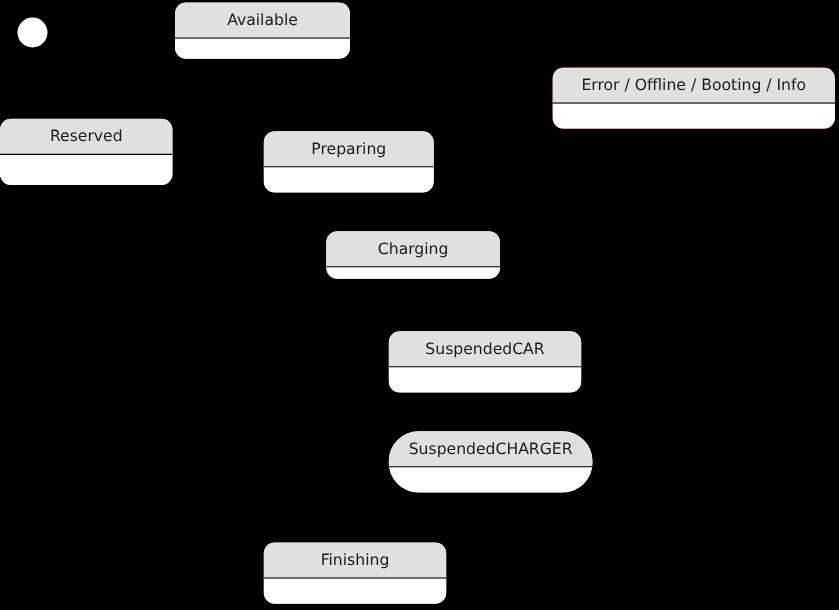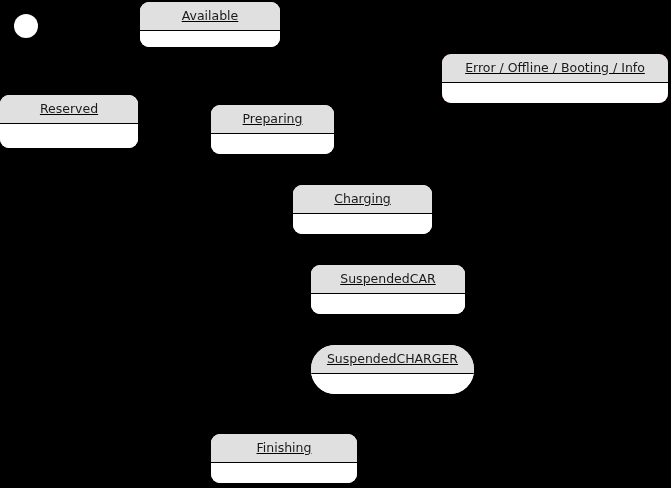--- a/index.html
+++ b/index.html
@@ -26,21 +26,20 @@
   }
   
   .state-node {
     position: absolute;
     box-sizing: border-box;
     border-radius: 9px;
     background: #ffffff;
     overflow: hidden;
     display: flex;
     flex-direction: column;
-    text-decoration: underline;
   }
   .state-title {
     flex: 0 0 auto;
     background: #e0e0e0;
     color: #1a1a1a;
     text-align: center;
     font-size: 12.5px;
     line-height: 1;
     padding-top: 8px;
     padding-bottom: 7px;
@@ -66,25 +65,25 @@
         <div class="state-body" style="background: rgb(255, 255, 255);"></div>
       </div>
       <div class="state-node" style="left: 442px; top: 54px; width: 226px; height: 49px; background: #ef4444;">
         <div class="state-title" style="background: rgb(224, 224, 224); color: rgb(26, 26, 26); border-bottom-color: rgb(0, 0, 0);">Error / Offline / Booting / Info</div>
         <div class="state-body" style="background: rgb(255, 255, 255);"></div>
       </div>
       <div class="state-node" style="left: 0px; top: 95px; width: 138px; height: 53px; background: rgb(255, 255, 255);">
         <div class="state-title" style="background: rgb(224, 224, 224); color: rgb(26, 26, 26); border-bottom-color: rgb(0, 0, 0);">Reserved</div>
         <div class="state-body" style="background: rgb(255, 255, 255);"></div>
       </div>
-      <div class="state-node" style="left: 211px; top: 105px; width: 123px; height: 49px; background: rgb(255, 255, 255);">
+      <div class="state-node" style="left: 211px; top: 105px; width: 136px; height: 49px; background: rgb(255, 255, 255);">
         <div class="state-title" style="background: rgb(224, 224, 224); color: rgb(26, 26, 26); border-bottom-color: rgb(0, 0, 0);">Preparing</div>
         <div class="state-body" style="background: rgb(255, 255, 255);"></div>
       </div>
-      <div class="state-node" style="left: 261px; top: 185px; width: 139px; height: 49px; background: rgb(255, 255, 255); margin-left: 32px;">
+      <div class="state-node" style="left: 261px; top: 185px; width: 139px; height: 38px; background: rgb(255, 255, 255);">
         <div class="state-title" style="background: rgb(224, 224, 224); color: rgb(26, 26, 26); border-bottom-color: rgb(0, 0, 0);">Charging</div>
         <div class="state-body" style="background: rgb(255, 255, 255);"></div>
       </div>
       <div class="state-node" style="left: 311px; top: 265px; width: 154px; height: 49px; background: rgb(255, 255, 255);">
         <div class="state-title" style="background: rgb(224, 224, 224); color: rgb(26, 26, 26); border-bottom-color: rgb(0, 0, 0);">SuspendedCAR</div>
         <div class="state-body" style="background: rgb(255, 255, 255);"></div>
       </div>
       <div class="state-node" style="left: 311px; top: 345px; width: 163px; height: 49px; background: rgb(255, 255, 255); border-radius: 24px;">
         <div class="state-title" style="background: rgb(224, 224, 224); color: rgb(26, 26, 26); border-bottom-color: rgb(0, 0, 0);">SuspendedCHARGER</div>
         <div class="state-body" style="background: rgb(255, 255, 255);"></div>

